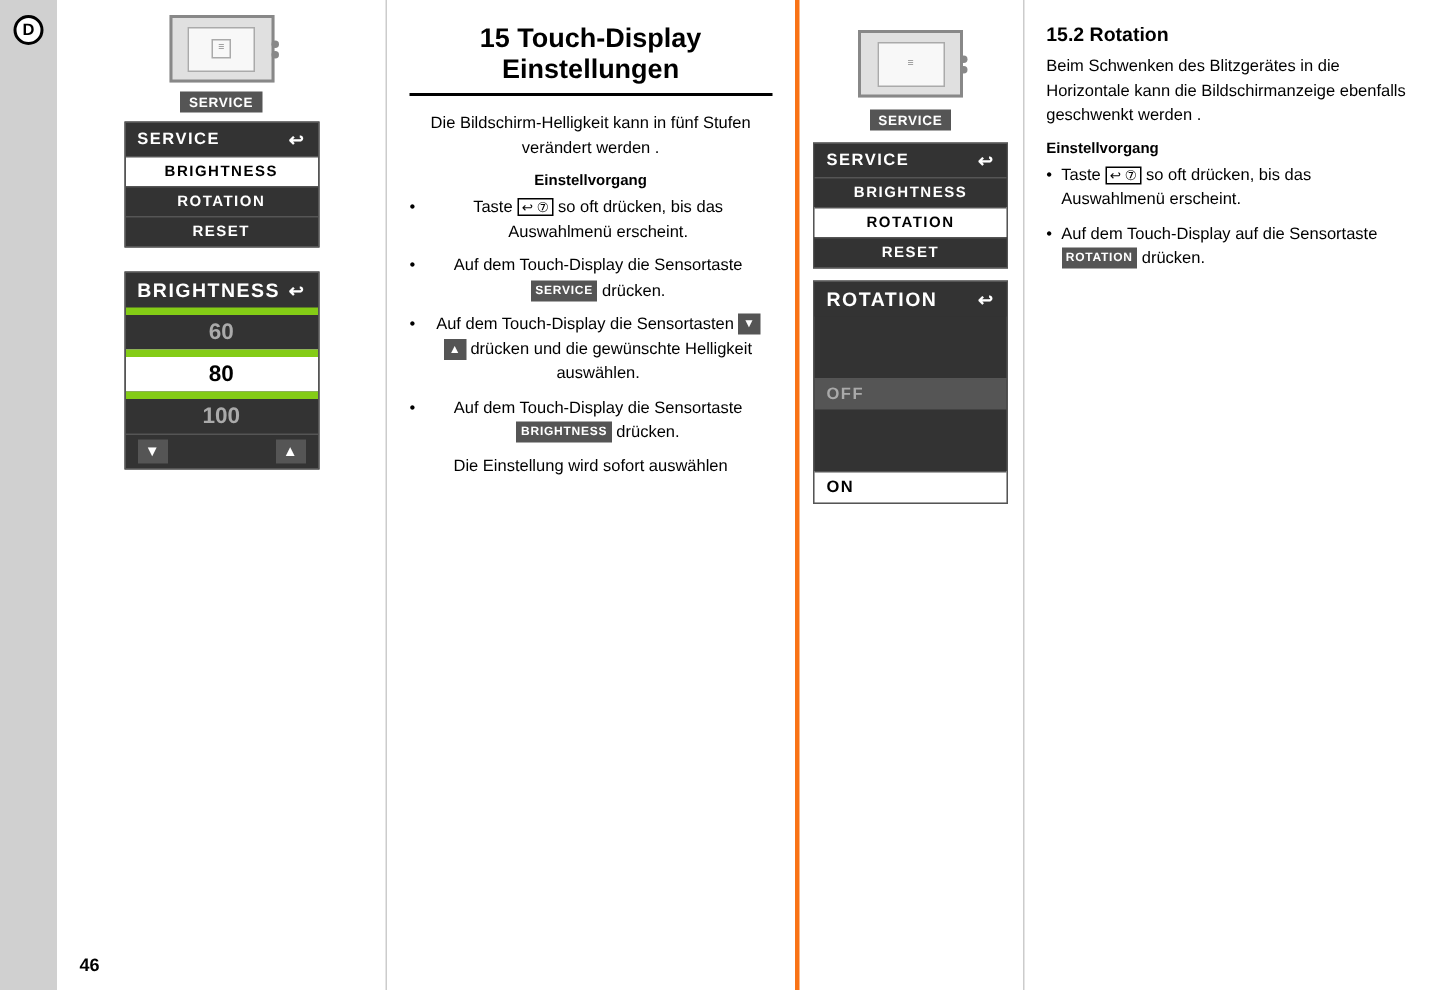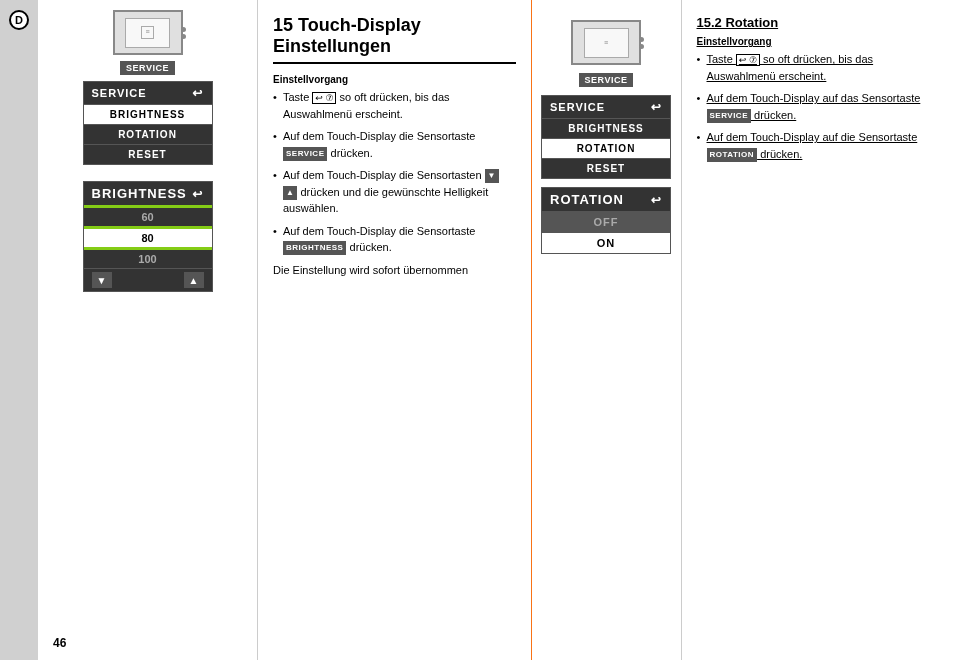--- a/index.html
+++ b/index.html
@@ -129,24 +129,24 @@
       font-weight: bold;
       padding: 4px 8px;
       display: flex;
       align-items: center;
       justify-content: space-between;
       letter-spacing: 1px;
     }
 
     .brightness-row {
       padding: 3px 8px;
-      font-size: 11px;
+      font-size: 15px;
       font-weight: bold;
       text-align: center;
-      border-top: 3px solid #84cc16;
+      border-top: 5px solid #84cc16;
       color: #aaa;
     }
 
     .brightness-row.selected {
       background: #fff;
       color: #000;
     }
 
     .brightness-arrows {
       display: flex;
@@ -251,23 +251,24 @@
       display: flex;
       align-items: center;
       justify-content: space-between;
       letter-spacing: 1px;
     }
 
     .rotation-item {
       padding: 4px 8px;
       font-size: 11px;
       font-weight: bold;
-      text-align: center;
+      text-align: left;
       border-top: 1px solid #555;
       letter-spacing: 1px;
+      margin-top: 41px;
     }
 
     .rotation-item.off {
       background: #555;
       color: #aaa;
     }
 
     .rotation-item.on {
       background: #fff;
       color: #000;
@@ -280,21 +281,20 @@
       padding: 10px 5px;
       display: flex;
       flex-direction: column;
       align-items: center;
       gap: 8px;
     }
 
     .right-text-col {
       flex: 1;
       padding: 15px;
-      text-decoration: underline;
     }
 
     .small-device {
       width: 70px;
       height: 45px;
       border: 2px solid #888;
       background: #e0e0e0;
       display: flex;
       align-items: center;
       justify-content: center;
@@ -378,42 +378,43 @@
             <div class="arrow-btn">▼</div>
             <div class="arrow-btn">▲</div>
           </div>
         </div>
       </div>
     </div>
 
     <div class="page-number" style="margin-top:auto;">46</div>
   </div>
 
-  <div class="text-content" style="border-right:1px solid #f97316; width:260px; flex-shrink:0; overflow:hidden;">
+  <div class="text-content" style="border-right:3px solid #f97316; width:260px; flex-shrink:0; overflow:hidden;text-align:center;">
     <div class="section-title">15 Touch-Display Einstellungen</div>
+    <div class="body-text">Die Bildschirm-Helligkeit kann in fünf Stufen verändert werden .</div>
     <div class="bold-label">Einstellvorgang</div>
 
     <div class="bullet-item">
       Taste <span style="border:1px solid #000; padding:0 2px; font-size:9px;">↩ ⑦</span> so oft drücken, bis das Auswahlmenü erscheint.
     </div>
 
     <div class="bullet-item">
       Auf dem Touch-Display die Sensortaste <span class="inline-badge">SERVICE</span> drücken.
     </div>
 
     <div class="bullet-item">
       Auf dem Touch-Display die Sensortasten <span class="inline-badge">▼</span> <span class="inline-badge">▲</span> drücken und die gewünschte Helligkeit auswählen.
     </div>
 
     <div class="bullet-item">
       Auf dem Touch-Display die Sensortaste <span class="inline-badge">BRIGHTNESS</span> drücken.
     </div>
 
 
-    <div class="body-text">Die Einstellung wird sofort übernommen</div>
+    <div class="body-text">Die Einstellung wird sofort auswählen</div>
   </div>
 
   <div class="right-illustrations-col">
 
     <div class="small-device" style="margin-top:10px;">
       <div class="small-device-screen">
         <div style="font-size:7px; color:#888;">≡</div>
       </div>
       <div class="knob-area">
         <div class="knob"></div>
@@ -438,29 +439,27 @@
         <span>ROTATION</span>
         <span class="menu-back-arrow">↩</span>
       </div>
       <div class="rotation-item off">OFF</div>
       <div class="rotation-item on">ON</div>
     </div>
   </div>
 
   <div class="right-text-col">
     <div class="subsection-title">15.2 Rotation</div>
+    <div class="body-text">Beim Schwenken des Blitzgerätes in die Horizontale kann die Bildschirmanzeige ebenfalls geschwenkt werden .</div>
     <div class="bold-label">Einstellvorgang</div>
 
     <div class="bullet-item">
       Taste <span style="border:1px solid #000; padding:0 2px; font-size:9px;">↩ ⑦</span> so oft drücken, bis das Auswahlmenü erscheint.
     </div>
 
-    <div class="bullet-item">
-      Auf dem Touch-Display auf das Sensortaste <span class="inline-badge">SERVICE</span> drücken.
-    </div>
 
     <div class="bullet-item">
       Auf dem Touch-Display auf die Sensortaste <span class="inline-badge">ROTATION</span> drücken.
     </div>
 
   </div>
 
 </div>
 
 </body></html>

